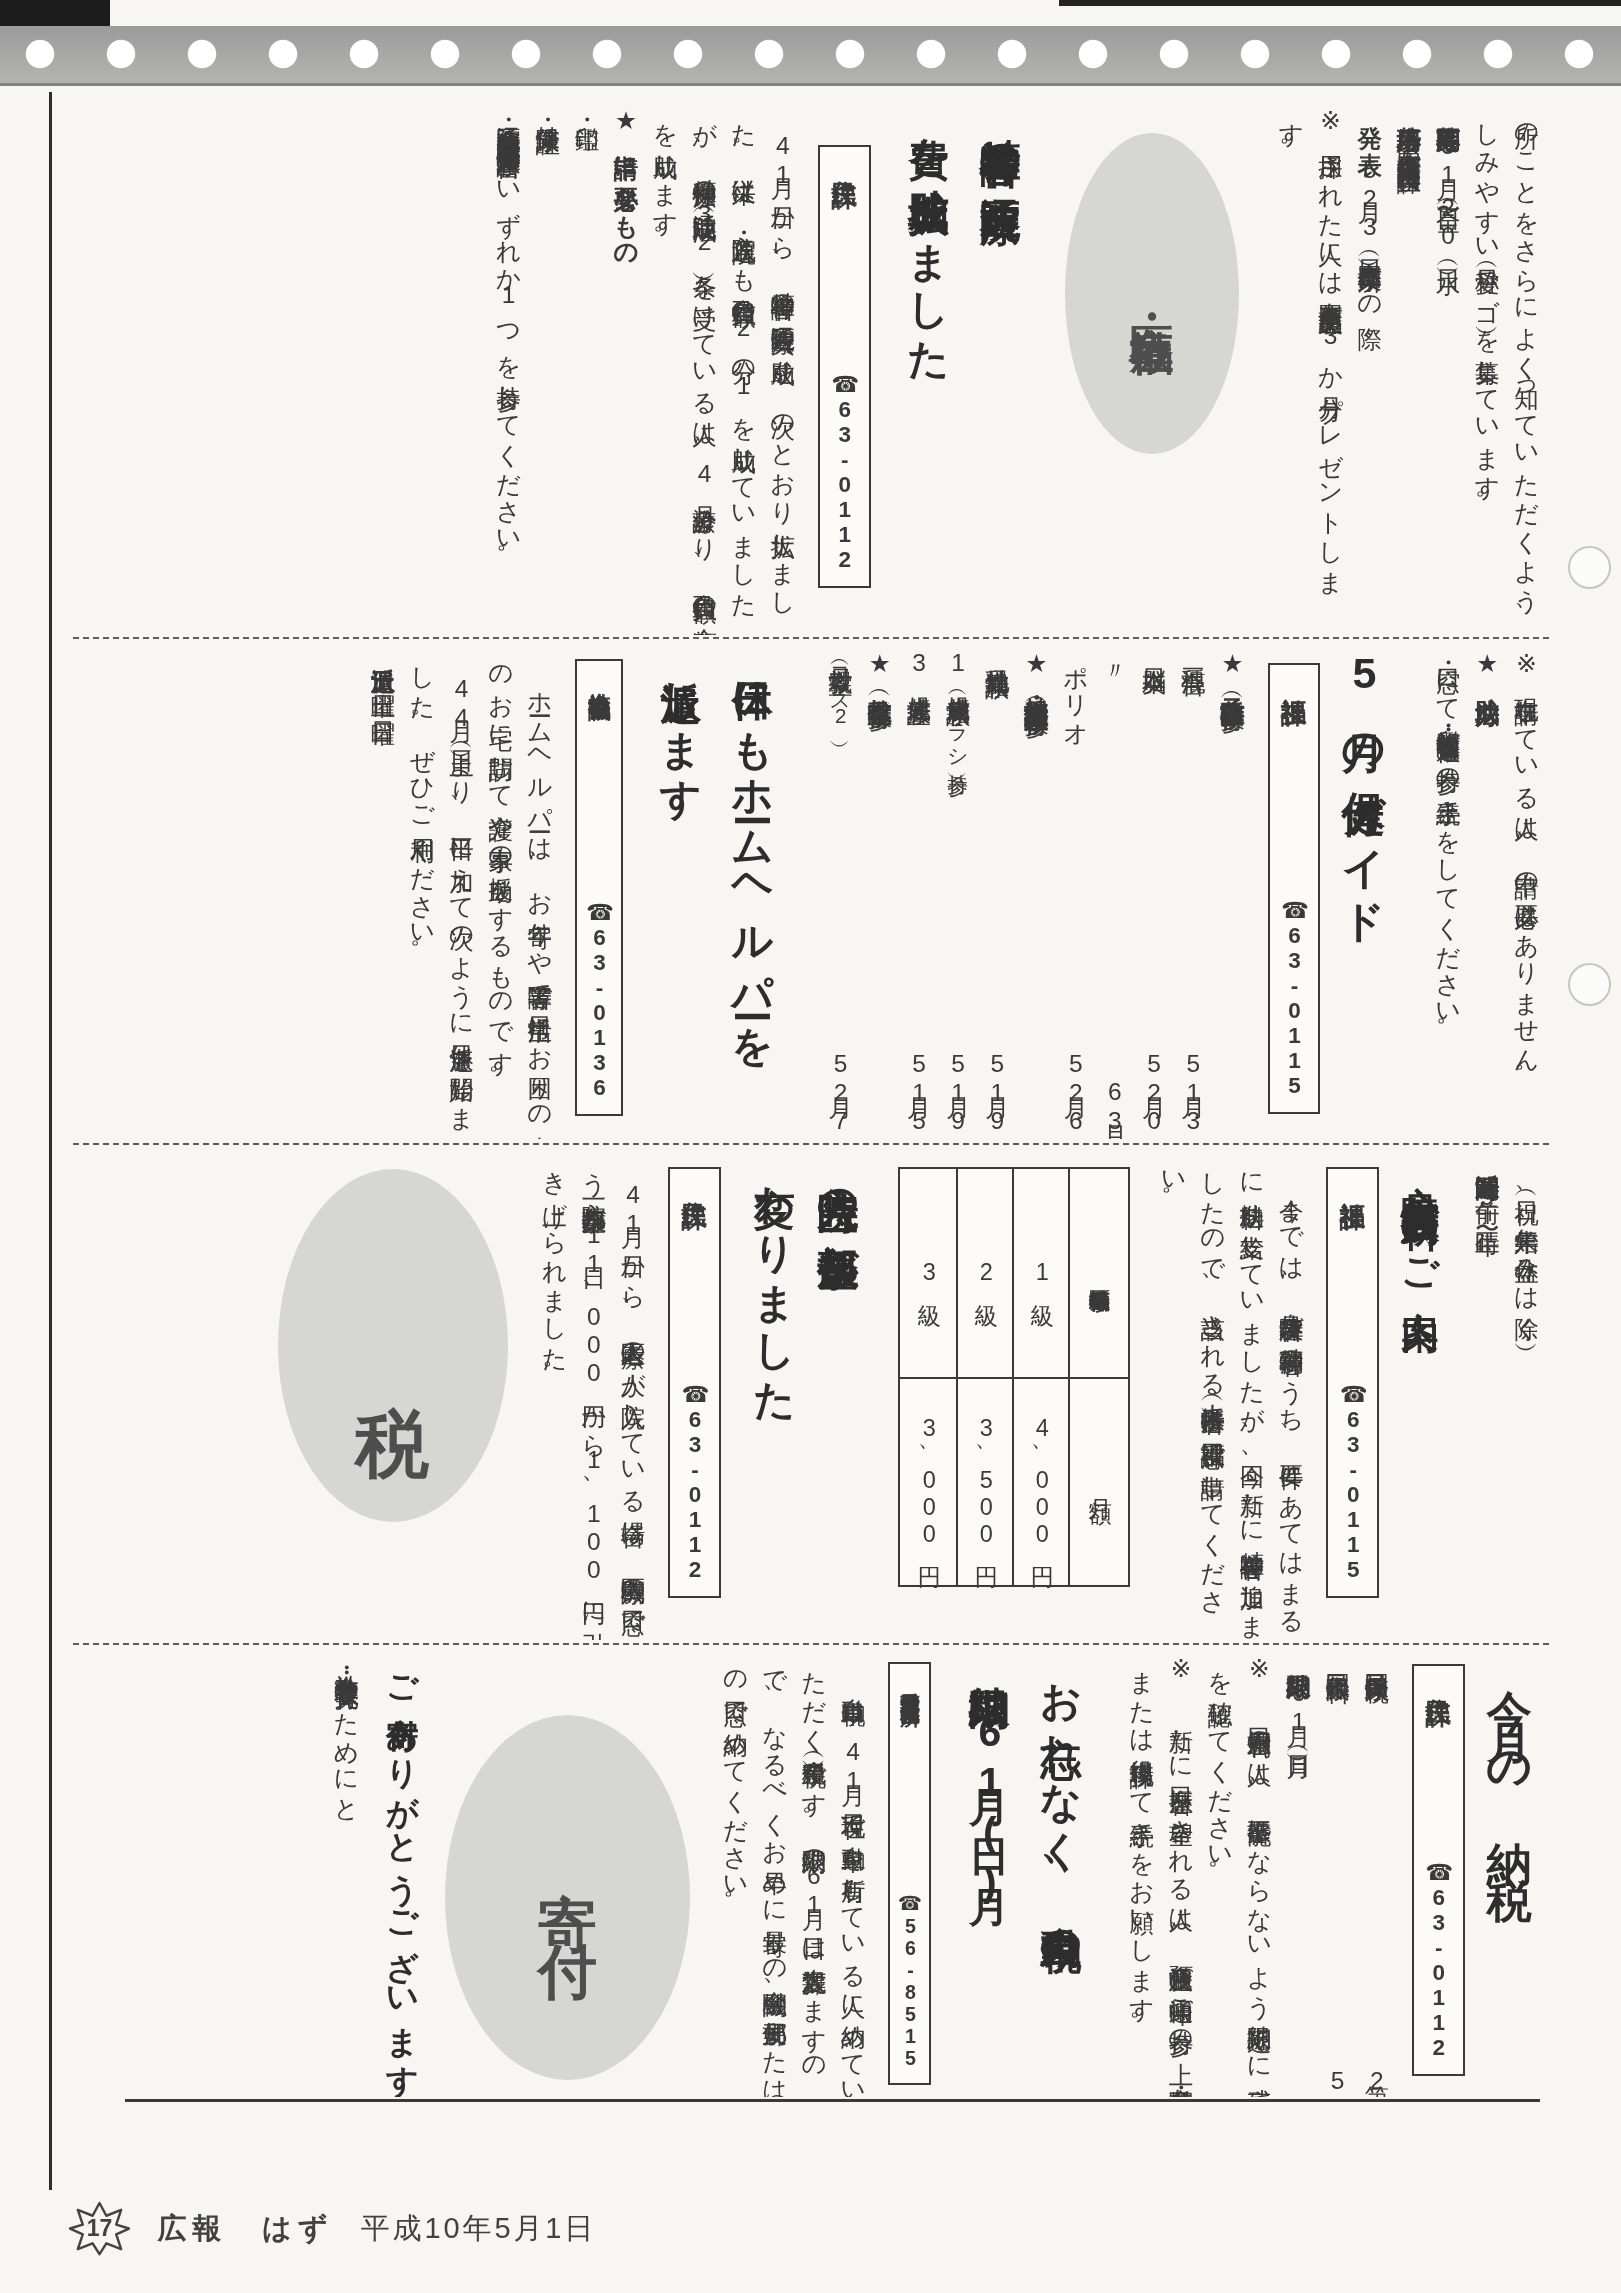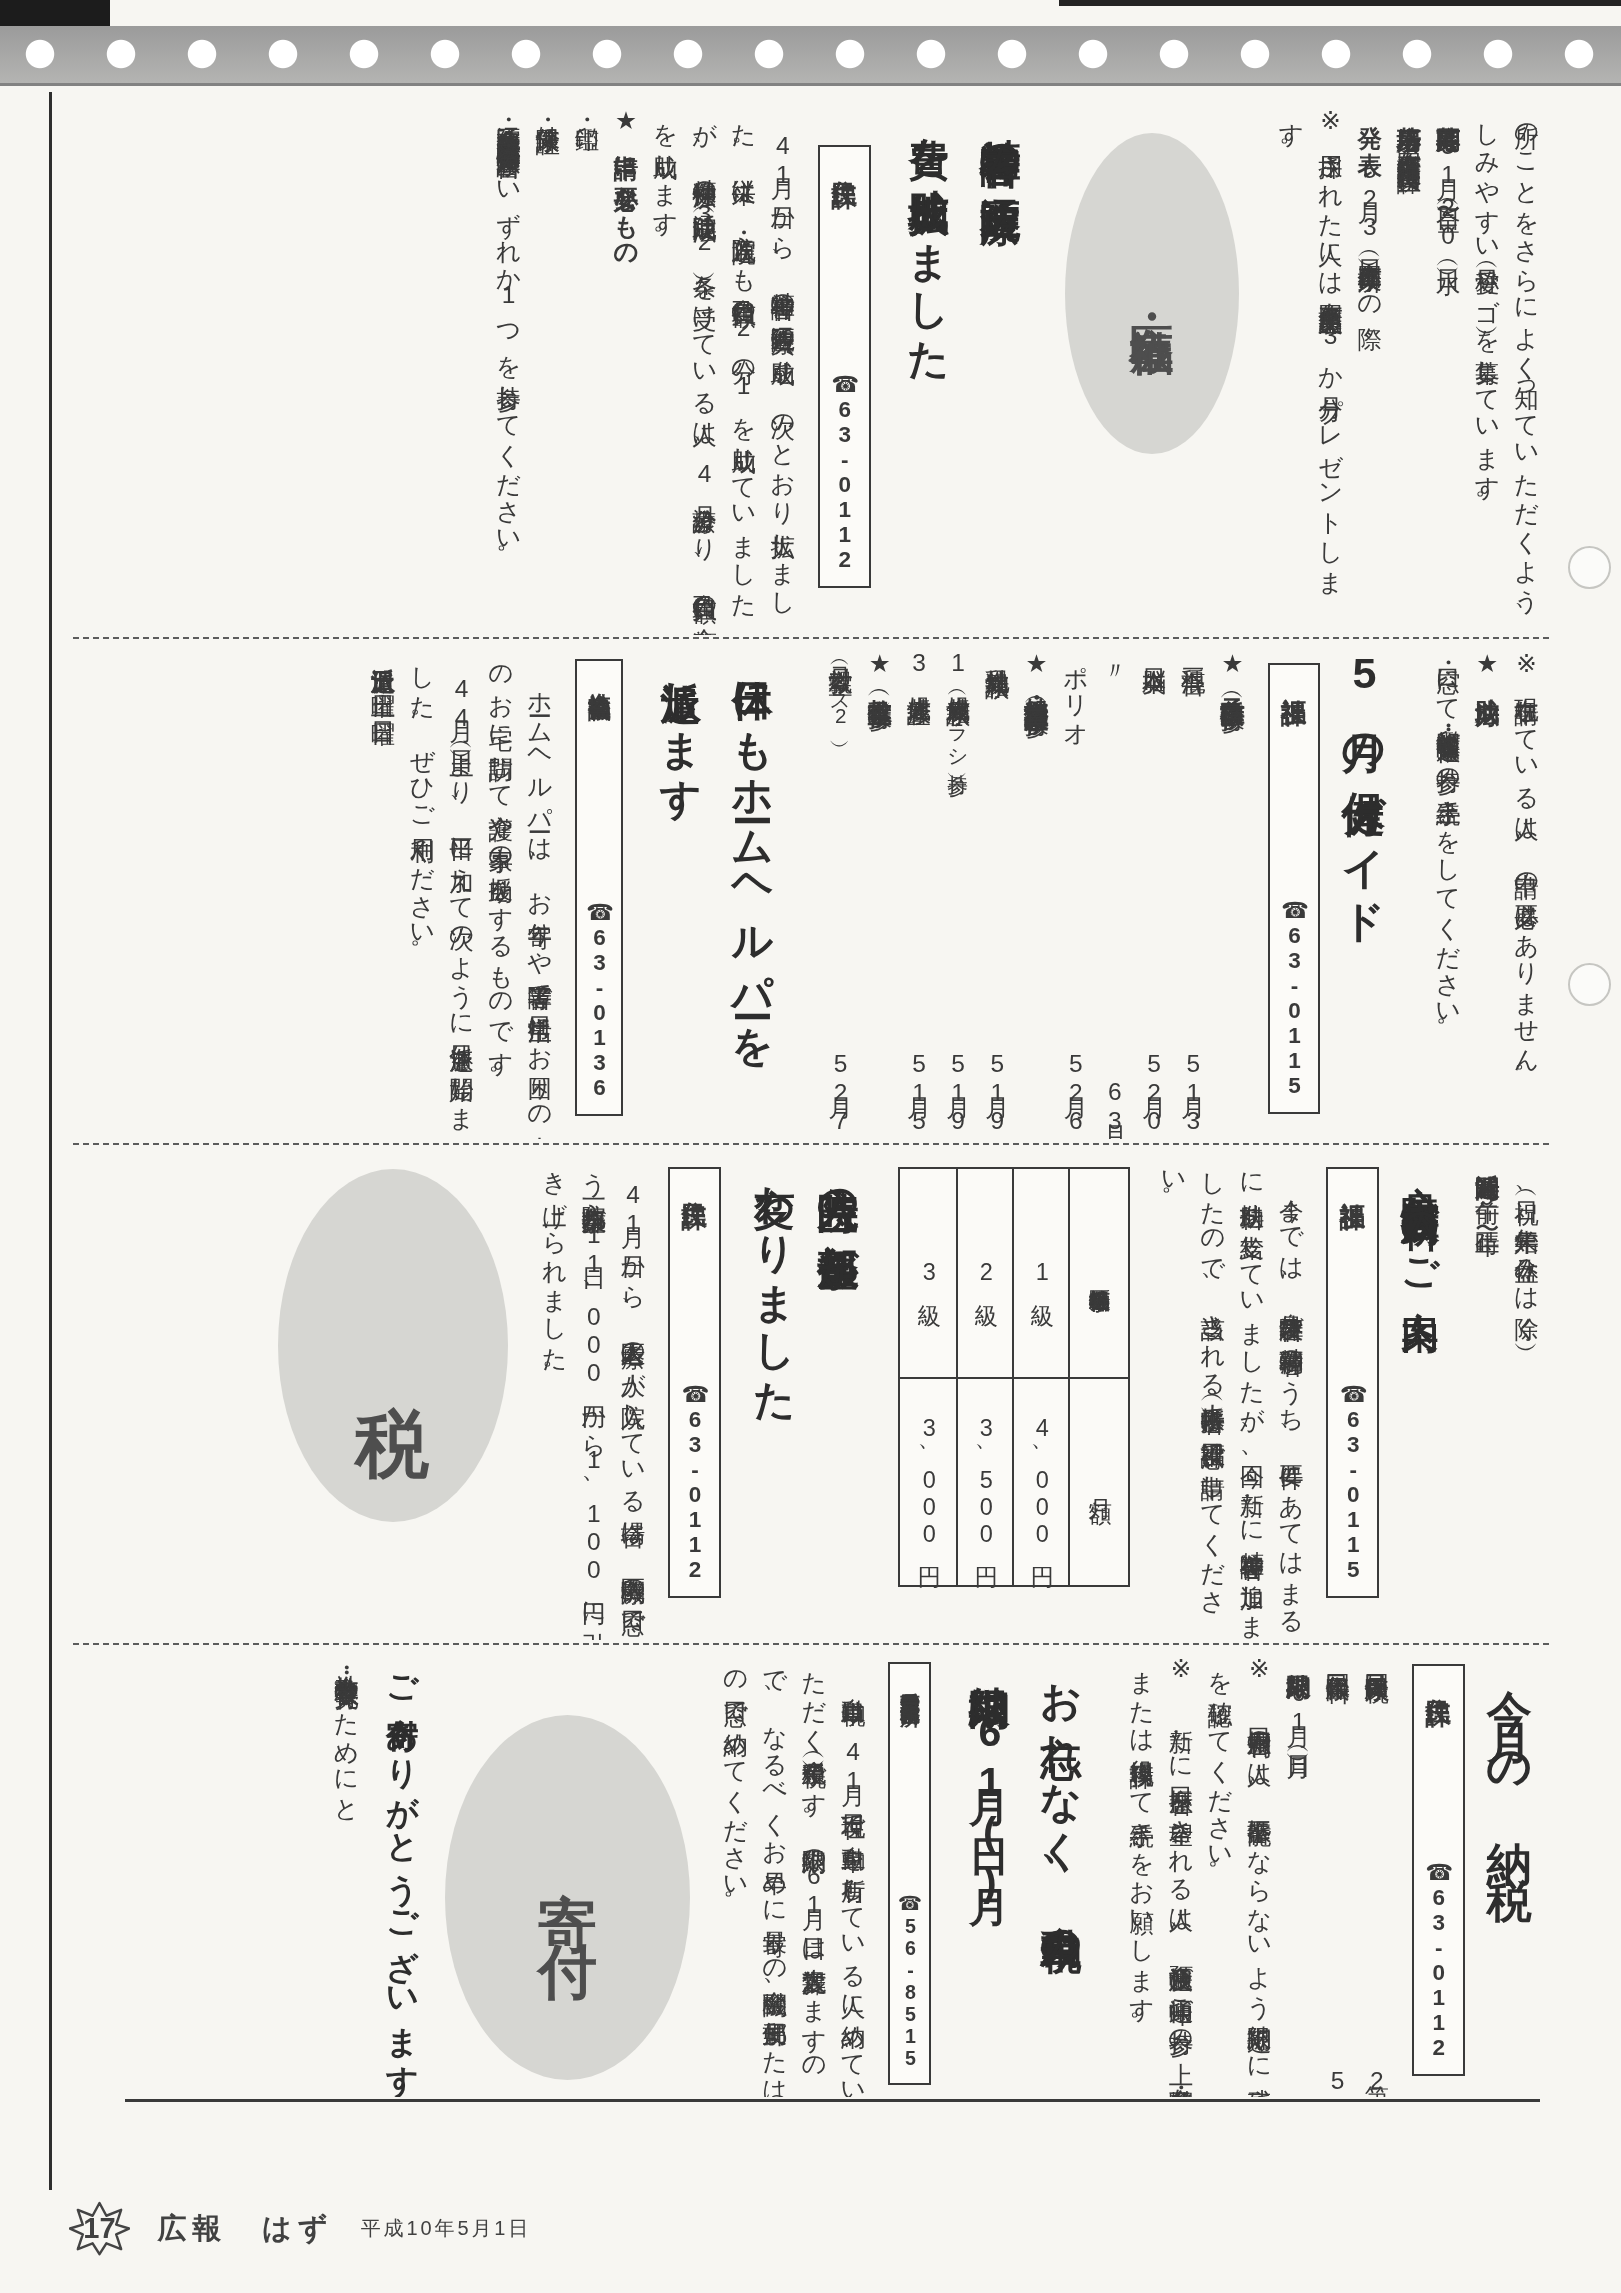--- a/index.html
+++ b/index.html
@@ -44,25 +44,25 @@
               border:2.5px solid #3a3a3a;background:#fbfaf7;margin:11.8px 23.5px 0 23.5px;}
   .rate-cell{border-left:2px solid #3a3a3a;border-top:2px solid #3a3a3a;
              display:flex;align-items:center;justify-content:center;
              writing-mode:vertical-rl;text-orientation:upright;font-size:23.5px;line-height:1.35;}
   .rate-cell.c0{border-top:none;}
   .rate-cell.r0{border-left:none;}
   .hdr-cell{font-size:21.6px;letter-spacing:0;}
   
   .footer{position:absolute;left:69px;top:2201px;display:flex;align-items:center;gap:27.4px;color:#414141;}
   .footer .pubtitle{font-size:29px;font-weight:bold;letter-spacing:5.9px;}
-  .footer .pubdate{font-size:20px;letter-spacing:2.9px;}
+  .footer .pubdate{font-size:29px;letter-spacing:2.9px;}
   .pagestar{position:relative;width:61px;height:55px;}
   .pagestar svg{position:absolute;inset:0;}
   .pagestar .num{position:absolute;inset:0;display:flex;align-items:center;justify-content:center;
-                 font-size:29px;font-weight:bold;color:#414141;}
+                 font-size:23px;font-weight:bold;color:#414141;}
 </style>
 </head>
 <body>
 
 <div class="page">
 
   <div class="corner-black"></div>
   <div class="top-edge"></div>
   <div class="hole-strip"></div>
   <div class="left-rule"></div>

